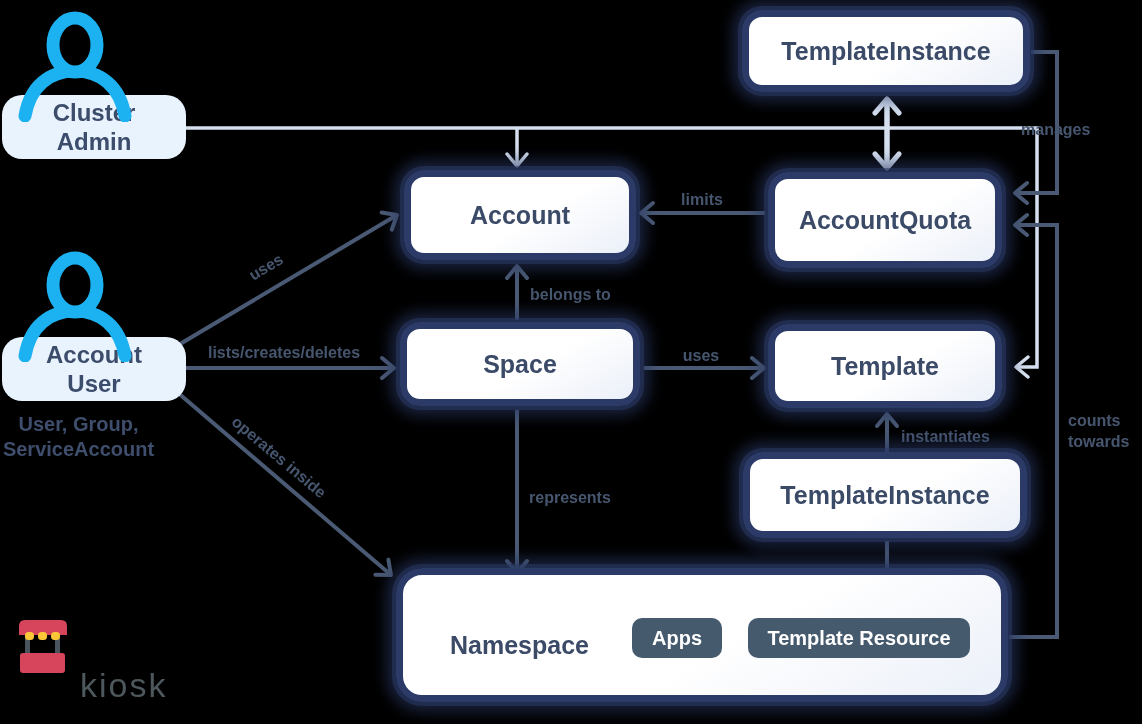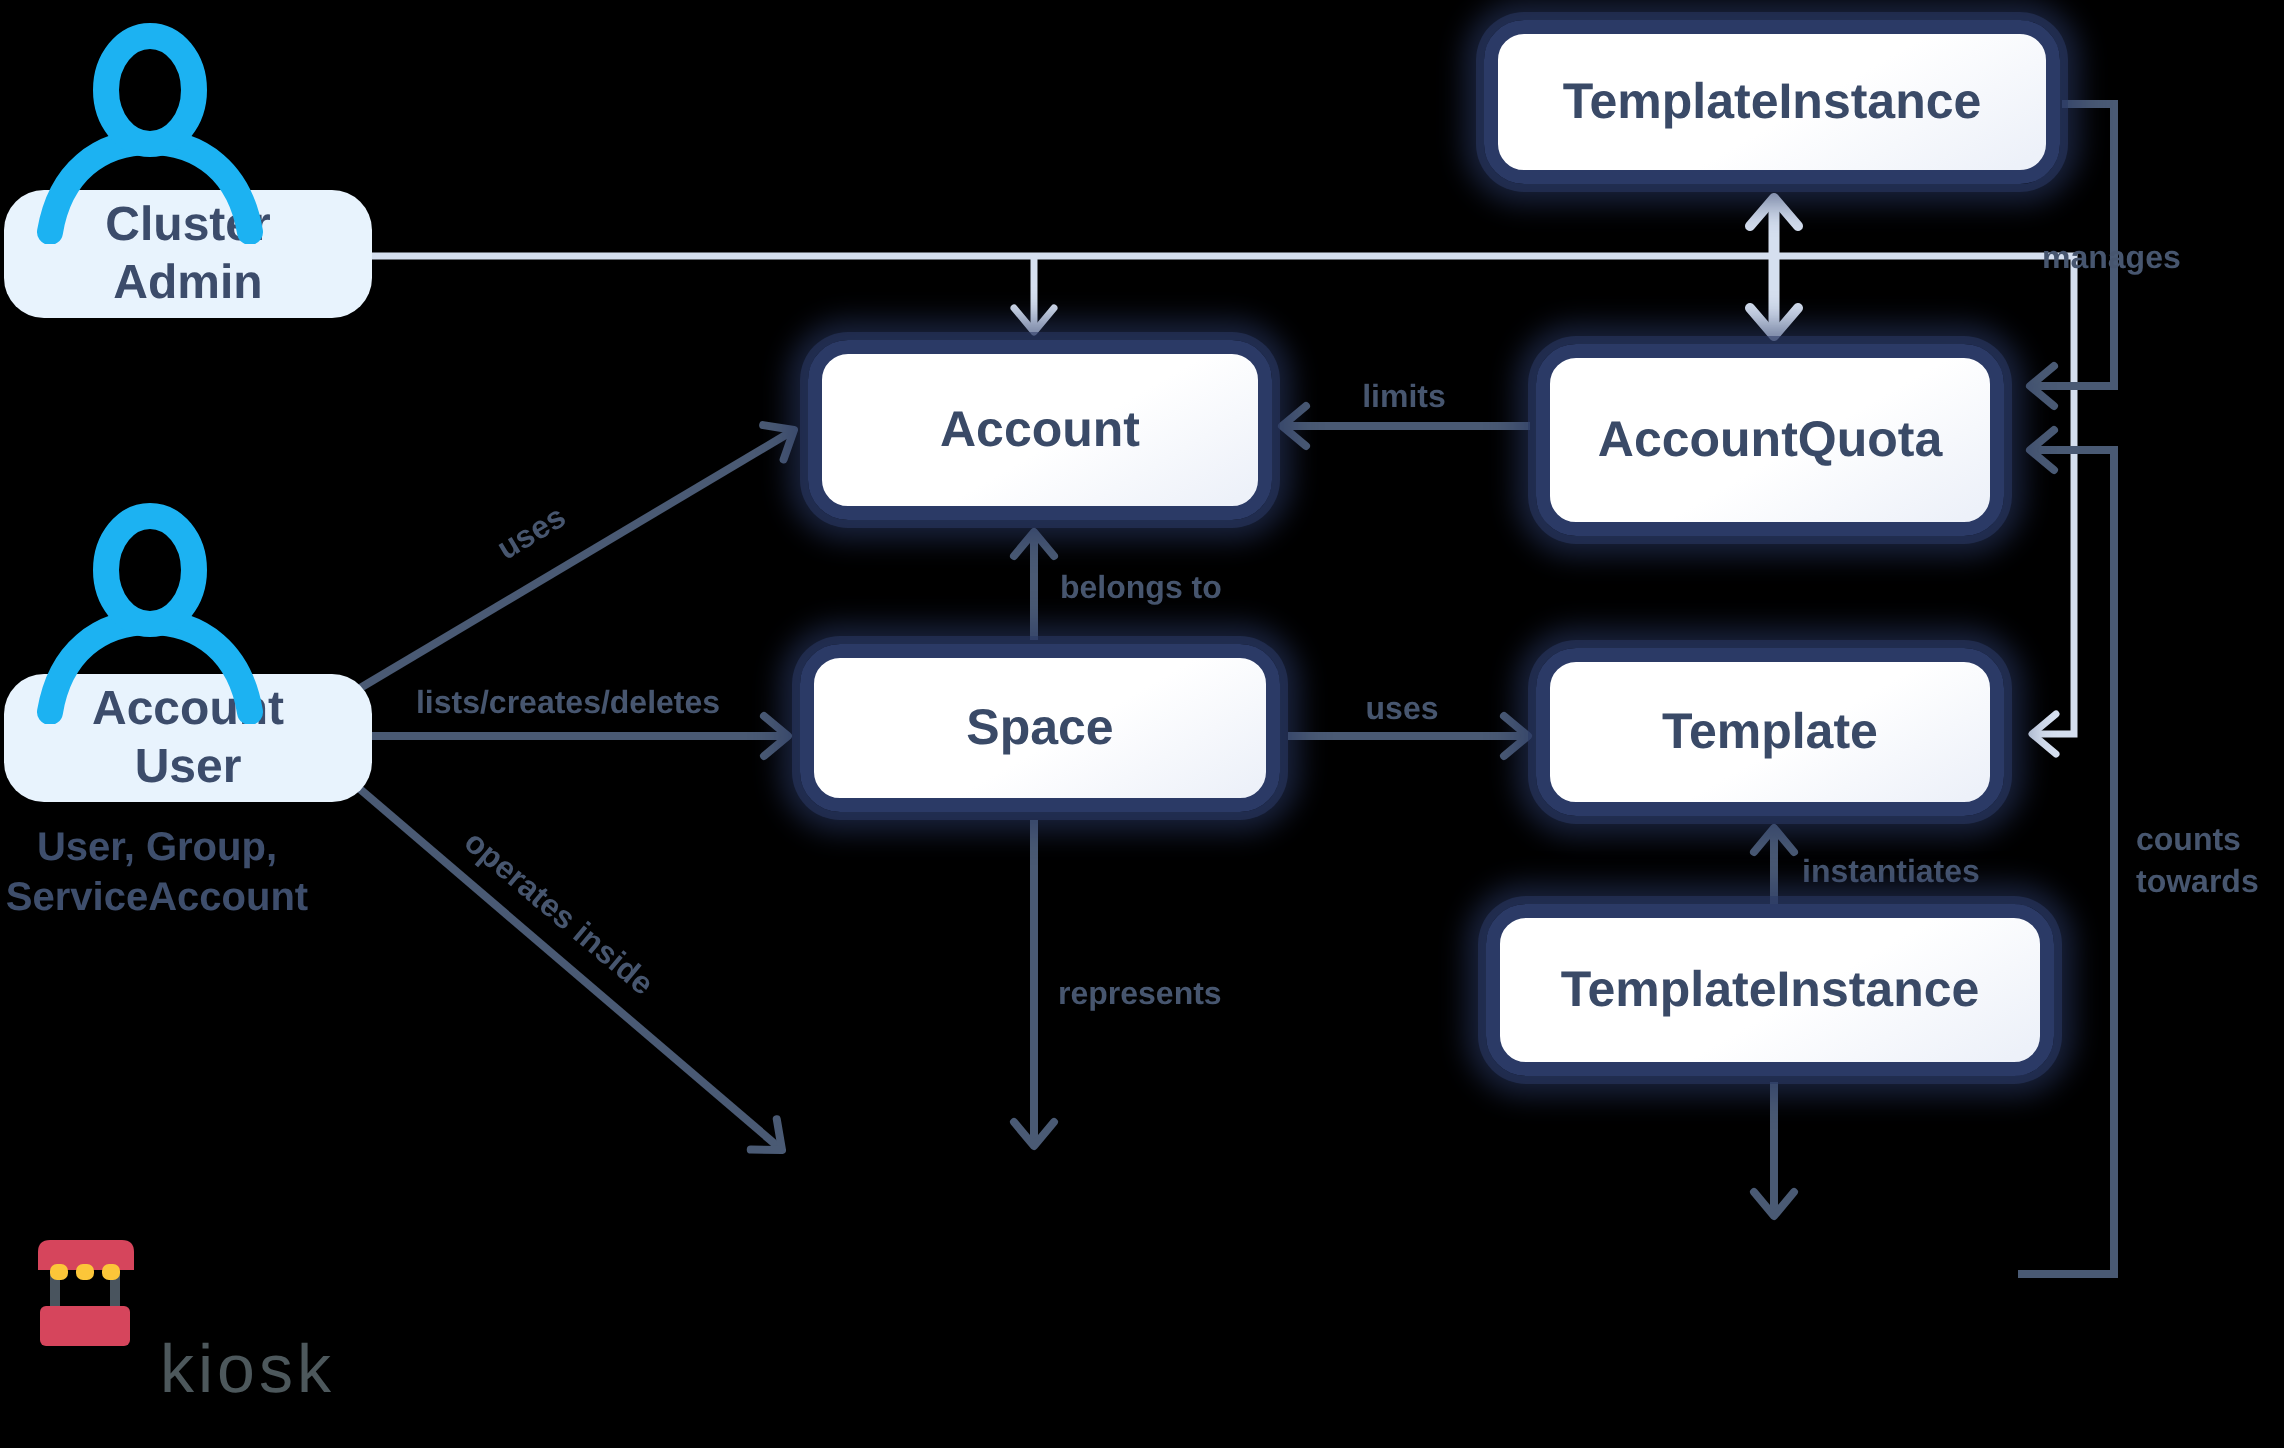--- a/index.html
+++ b/index.html
@@ -103,20 +103,25 @@
   </div>
 
   <div class="node" style="left:768px;top:324px;width:234px;height:84px;">
     <span>Template</span>
   </div>
 
   <div class="node" style="left:743px;top:452px;width:284px;height:86px;">
     <span>TemplateInstance</span>
   </div>
 
+  <div class="node node--namespace" style="left:396px;top:568px;width:612px;height:134px;justify-content:flex-start;">
+    <div class="ns-label" style="left:47px;top:50px;height:40px;">Namespace</div>
+    <div class="chip" style="left:229px;top:43px;width:90px;height:40px;">Apps</div>
+    <div class="chip" style="left:345px;top:43px;width:222px;height:40px;">Template Resource</div>
+  </div>
 
   <div class="edge-label" style="left:1021px;top:119px;">manages</div>
   <div class="edge-label edge-label--center" style="left:702px;top:199px;">limits</div>
   <div class="edge-label edge-label--center" style="left:266px;top:267px;transform:translate(-50%,-50%) rotate(-31deg);">uses</div>
   <div class="edge-label edge-label--center" style="left:284px;top:352px;">lists/creates/deletes</div>
   <div class="edge-label edge-label--center" style="left:279px;top:457px;transform:translate(-50%,-50%) rotate(40deg);">operates inside</div>
   <div class="edge-label" style="left:530px;top:284px;">belongs to</div>
   <div class="edge-label edge-label--center" style="left:701px;top:355px;">uses</div>
   <div class="edge-label" style="left:901px;top:426px;">instantiates</div>
   <div class="edge-label" style="left:1068px;top:410px;width:74px;white-space:normal;">counts towards</div>

